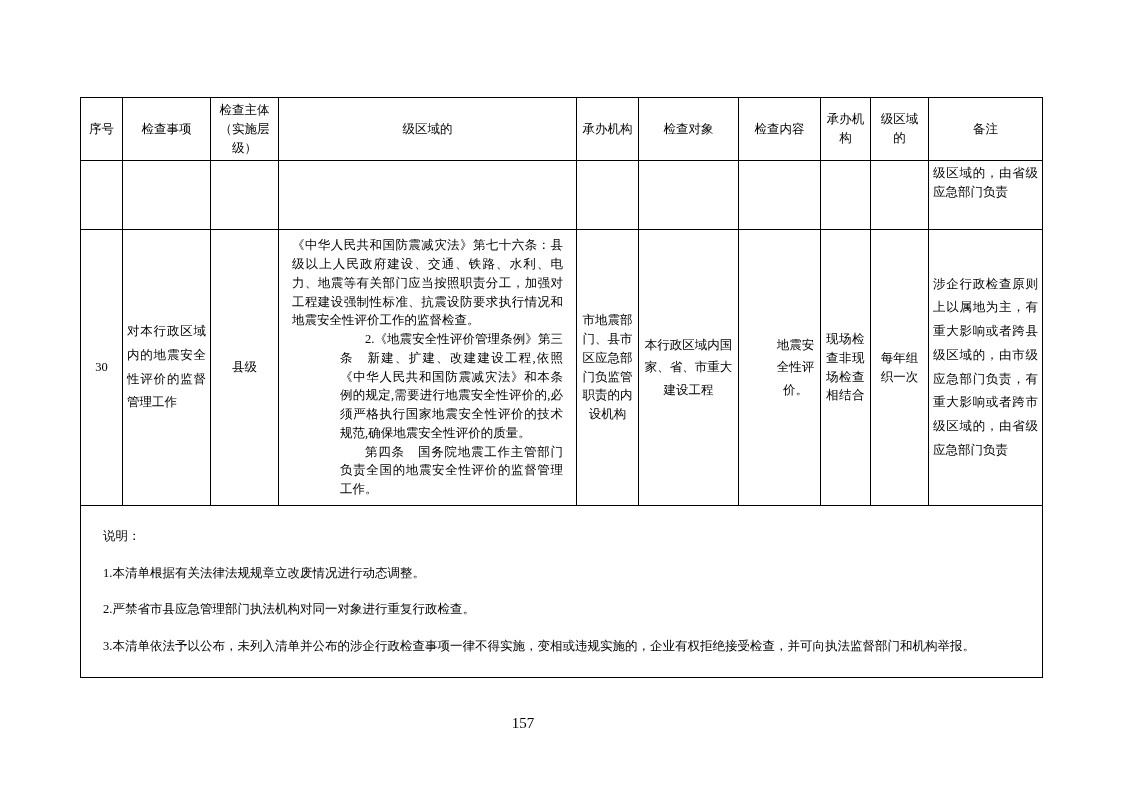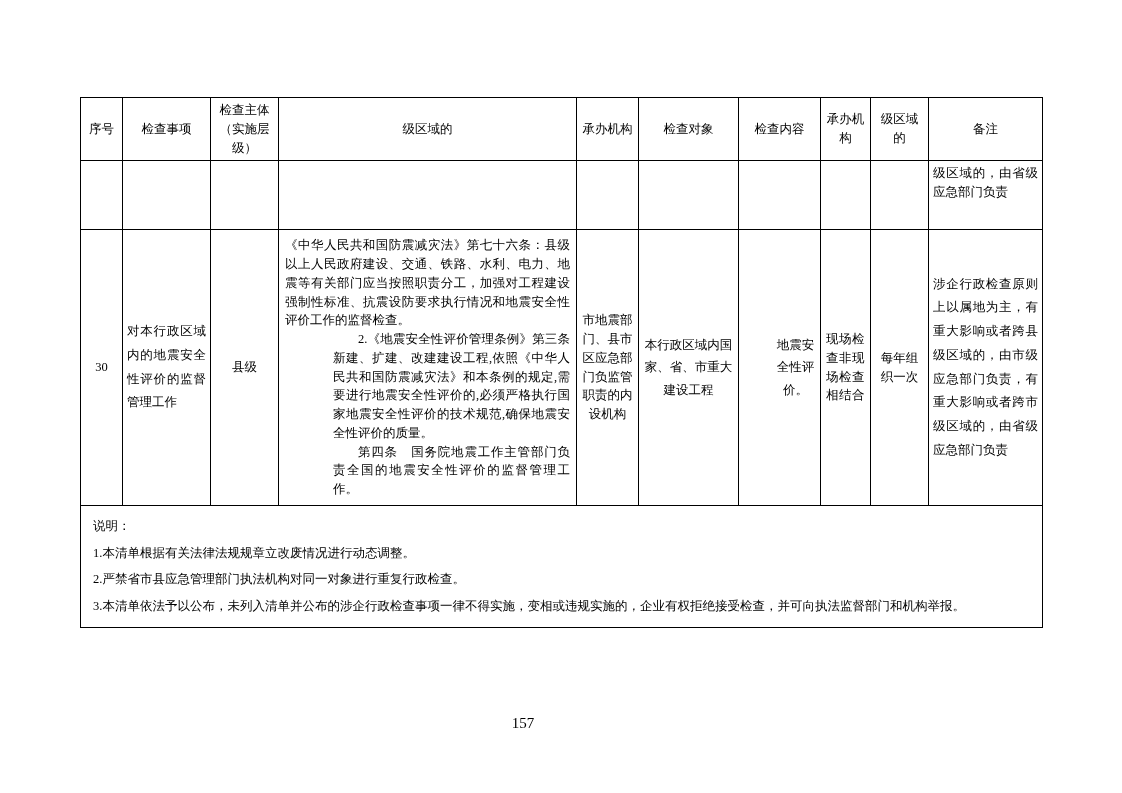--- a/index.html
+++ b/index.html
@@ -66,21 +66,21 @@
   .topcell {
     height: 62px;
     vertical-align: middle;
   }
   .note-cell {
     text-align: left;
     padding: 6px 8px 10px 8px;
     line-height: 1.85;
     font-size: 12.5px;
   }
-  .note-cell p { margin: 8px; }
+  .note-cell p { margin: 18px; }
   .ev-para {
     margin: 0;
   }
   .ev-indent {
     text-indent: 2em;
     margin-left: 48px;
   }
   .page-number {
     position: absolute;
     left: 0;
@@ -138,21 +138,21 @@
         <td class="topcell"></td>
         <td class="topcell"></td>
         <td class="topcell"></td>
         <td class="topcell justify" style="vertical-align:top;margin-top:46px;">级区域的，由省级应急部门负责</td>
       </tr>
 
       <tr>
         <td class="idx">30</td>
         <td class="justify" style="line-height:1.9;">对本行政区域内的地震安全性评价的监督管理工作</td>
         <td class="center">县级</td>
-        <td style="vertical-align:top; padding:6px 6px;">
+        <td style="vertical-align:top; padding:6px 13px;">
           <p class="ev-para justify">《中华人民共和国防震减灾法》第七十六条：县级以上人民政府建设、交通、铁路、水利、电力、地震等有关部门应当按照职责分工，加强对工程建设强制性标准、抗震设防要求执行情况和地震安全性评价工作的监督检查。</p>
           <p class="ev-para justify ev-indent">2.《地震安全性评价管理条例》第三条　新建、扩建、改建建设工程,依照《中华人民共和国防震减灾法》和本条例的规定,需要进行地震安全性评价的,必须严格执行国家地震安全性评价的技术规范,确保地震安全性评价的质量。</p>
           <p class="ev-para justify ev-indent">第四条　国务院地震工作主管部门负责全国的地震安全性评价的监督管理工作。</p>
         </td>
         <td class="vtext-narrow">市地震部门、县市区应急部门负监管职责的内设机构</td>
         <td class="center" style="line-height:1.8;">本行政区域内国家、省、市重大建设工程</td>
         <td class="center" style="line-height:1.8;padding-left:36px;">地震安全性评价。</td>
         <td class="vtext-narrow" style="letter-spacing:0.5px;">现场检查非现场检查相结合</td>
         <td class="vtext-narrow">每年组织一次</td>
         <td class="justify" style="line-height:1.9;">涉企行政检查原则上以属地为主，有重大影响或者跨县级区域的，由市级应急部门负责，有重大影响或者跨市级区域的，由省级应急部门负责</td>

